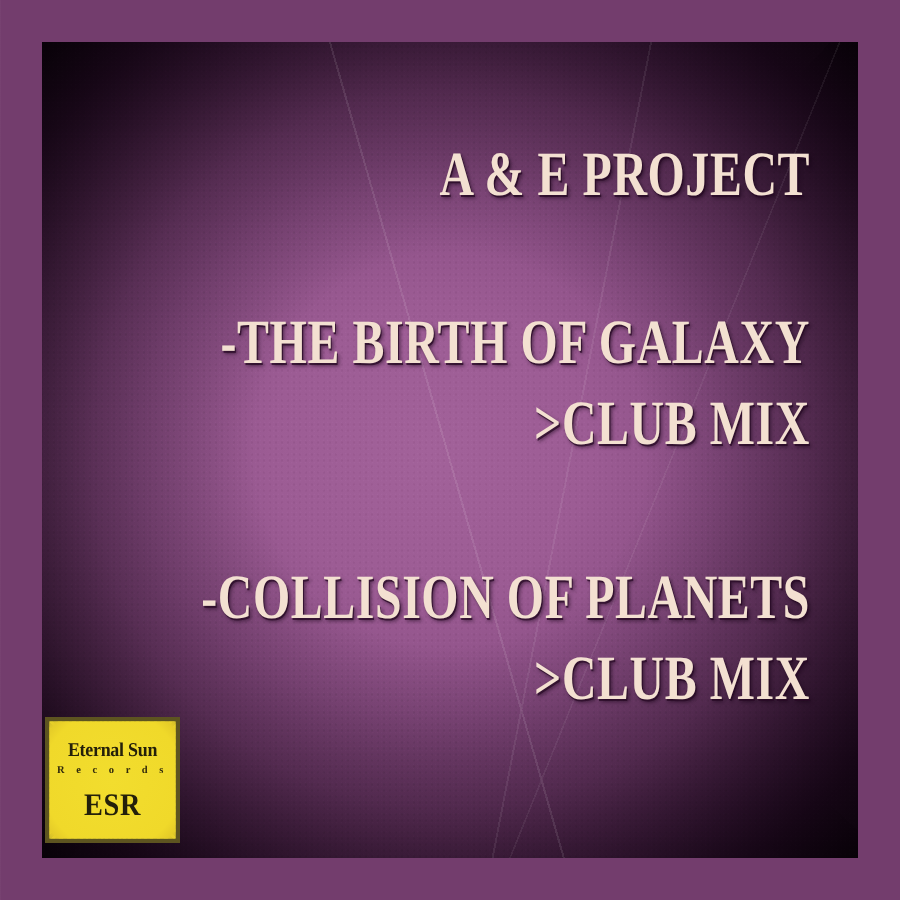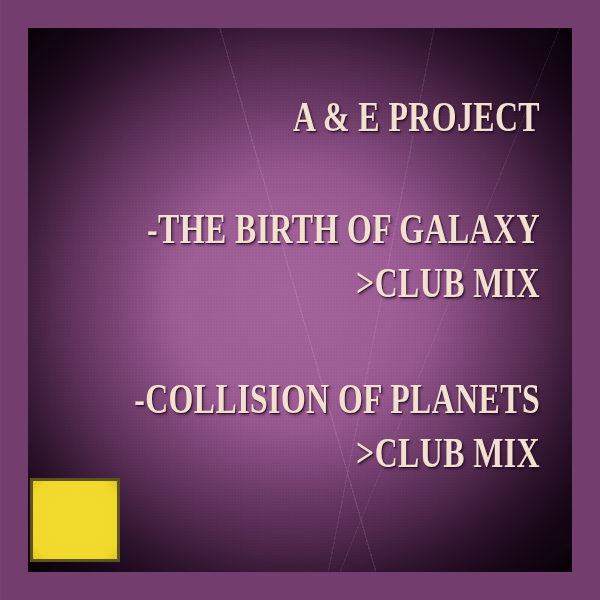--- a/index.html
+++ b/index.html
@@ -231,15 +231,20 @@
 
     <div class="credit-line track1-title">-THE BIRTH OF GALAXY</div>
     <div class="credit-line track1-mix">&gt;CLUB MIX</div>
 
     <div class="credit-line track2-title">-COLLISION OF PLANETS</div>
     <div class="credit-line track2-mix">&gt;CLUB MIX</div>
   </div>
 
   <div class="logo">
     <div class="logo-burst"></div>
+    <div class="logo-inner">
+      <div class="logo-name">Eternal Sun</div>
+      <div class="logo-sub">R e c o r d s</div>
+      <div class="logo-abbr">ESR</div>
+    </div>
   </div>
 
 </div>
 
 </body></html>

